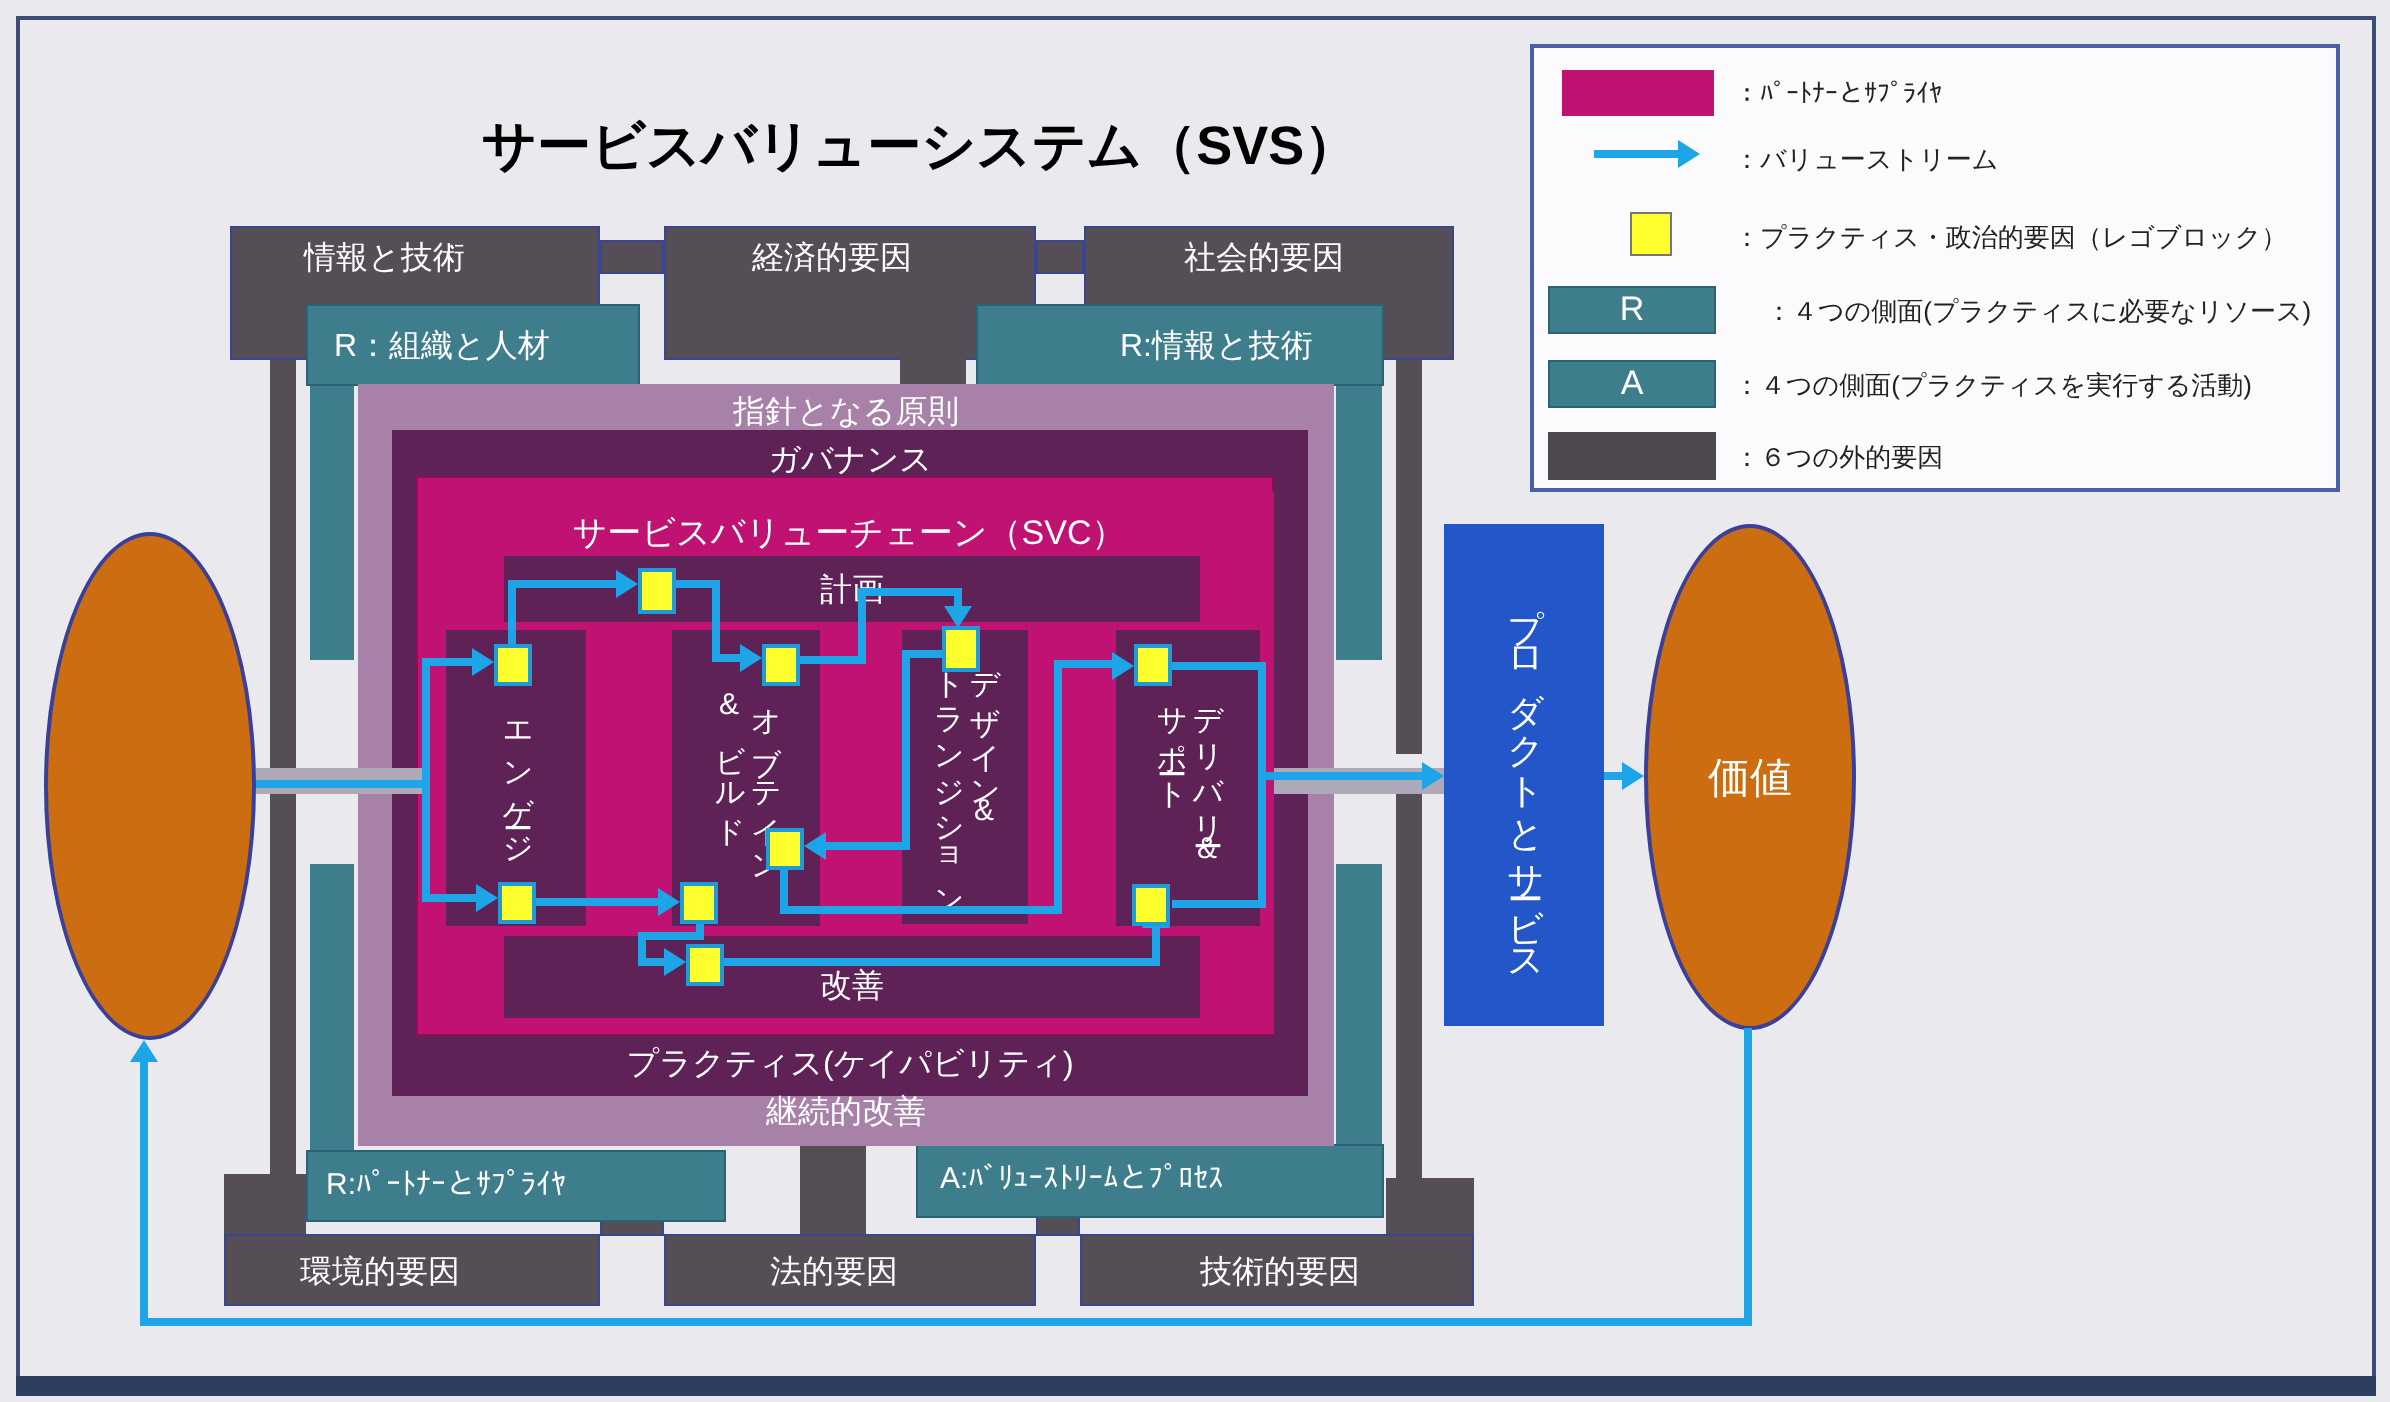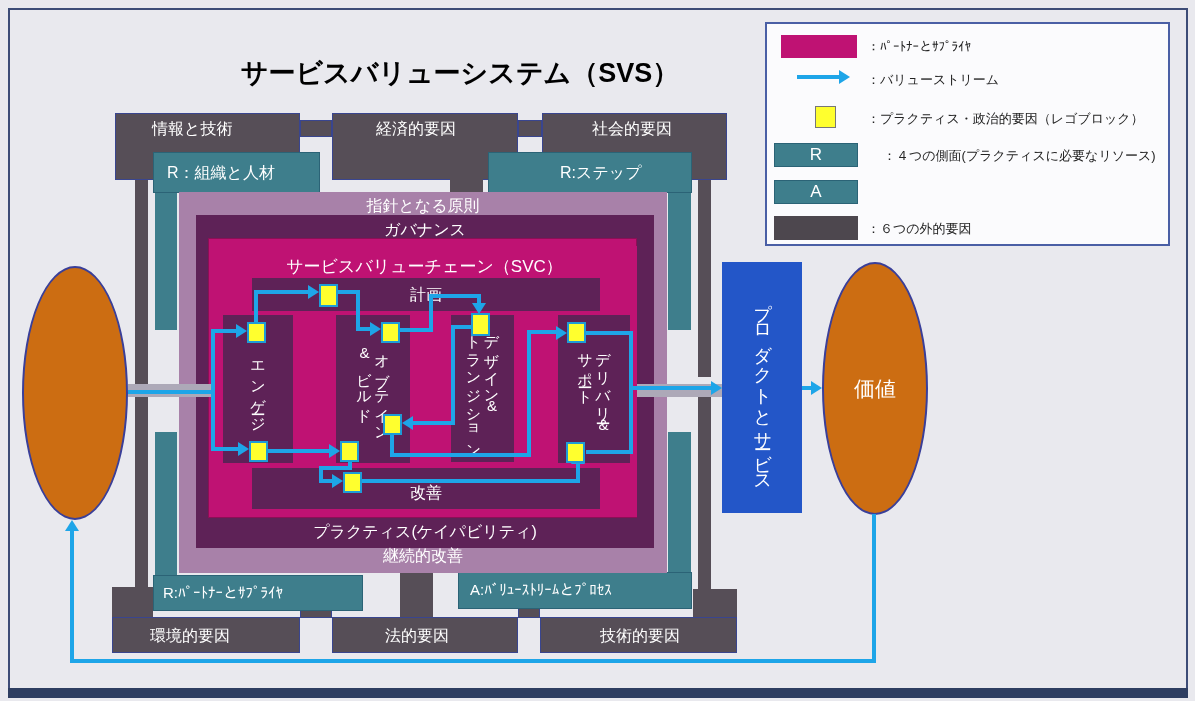--- a/index.html
+++ b/index.html
@@ -78,21 +78,21 @@
   <div class="abs teal" style="left:153px;top:152px;width:167px;height:41px;"></div>
   <div class="abs teal" style="left:488px;top:152px;width:204px;height:41px;"></div>
   <div class="abs tealleg" style="left:155px;top:193px;width:22px;height:137px;"></div>
   <div class="abs tealleg" style="left:155px;top:432px;width:22px;height:143px;"></div>
   <div class="abs tealleg" style="left:668px;top:193px;width:23px;height:137px;"></div>
   <div class="abs tealleg" style="left:668px;top:432px;width:23px;height:140px;"></div>
   <div class="abs teal" style="left:153px;top:575px;width:210px;height:36px;"></div>
   <div class="abs teal" style="left:458px;top:572px;width:234px;height:37px;"></div>
 
   <div class="abs wlabel" style="left:167px;top:163px;">R：組織と人材</div>
-  <div class="abs wlabel" style="left:560px;top:163px;">R:ステップ</div>
+  <div class="abs wlabel" style="left:560px;top:163px;">R:情報と技術</div>
   <div class="abs wlabel" style="left:163px;top:584px;font-size:15px;">R:ﾊﾟｰﾄﾅｰとｻﾌﾟﾗｲﾔ</div>
   <div class="abs wlabel" style="left:470px;top:581px;font-size:15px;">A:ﾊﾞﾘｭｰｽﾄﾘｰﾑとﾌﾟﾛｾｽ</div>
 
   <div class="abs mauve" style="left:179px;top:192px;width:488px;height:381px;"></div>
   <div class="abs purple" style="left:196px;top:215px;width:458px;height:333px;"></div>
   <div class="abs magenta" style="left:208px;top:238px;width:429px;height:280px;border:1px solid #8C0F56;"></div>
   <div class="abs magenta" style="left:212px;top:246px;width:425px;height:271px;"></div>
 
   <div class="abs wlabel center" style="left:179px;top:196px;width:488px;">指針となる原則</div>
   <div class="abs wlabel center" style="left:196px;top:220px;width:458px;">ガバナンス</div>
@@ -192,18 +192,19 @@
     <div class="ah r" style="left:72px;top:46px;"></div>
     <div class="abs lbl" style="left:100px;top:47px;">：バリューストリーム</div>
 
     <div class="lswatch" style="left:48px;top:82px;width:21px;height:22px;background:#FFFF2E;border:1px solid #777;"></div>
     <div class="abs lbl" style="left:100px;top:86px;">：プラクティス・政治的要因（レゴブロック）</div>
 
     <div class="lswatch" style="left:7px;top:119px;width:84px;height:24px;background:#3E7E8C;border:1px solid #2B6376;color:#fff;font-size:17px;text-align:center;line-height:22px;">R</div>
     <div class="abs lbl" style="left:116px;top:123px;">：４つの側面(プラクティスに必要なリソース)</div>
 
     <div class="lswatch" style="left:7px;top:156px;width:84px;height:24px;background:#3E7E8C;border:1px solid #2B6376;color:#fff;font-size:17px;text-align:center;line-height:22px;">A</div>
+    <div class="abs lbl" style="left:100px;top:160px;">：４つの側面(プラクティスを実行する活動)</div>
 
     <div class="lswatch" style="left:7px;top:192px;width:84px;height:24px;background:#4D474E;"></div>
     <div class="abs lbl" style="left:100px;top:196px;">：６つの外的要因</div>
   </div>
 
 </div>
 
 </body></html>

